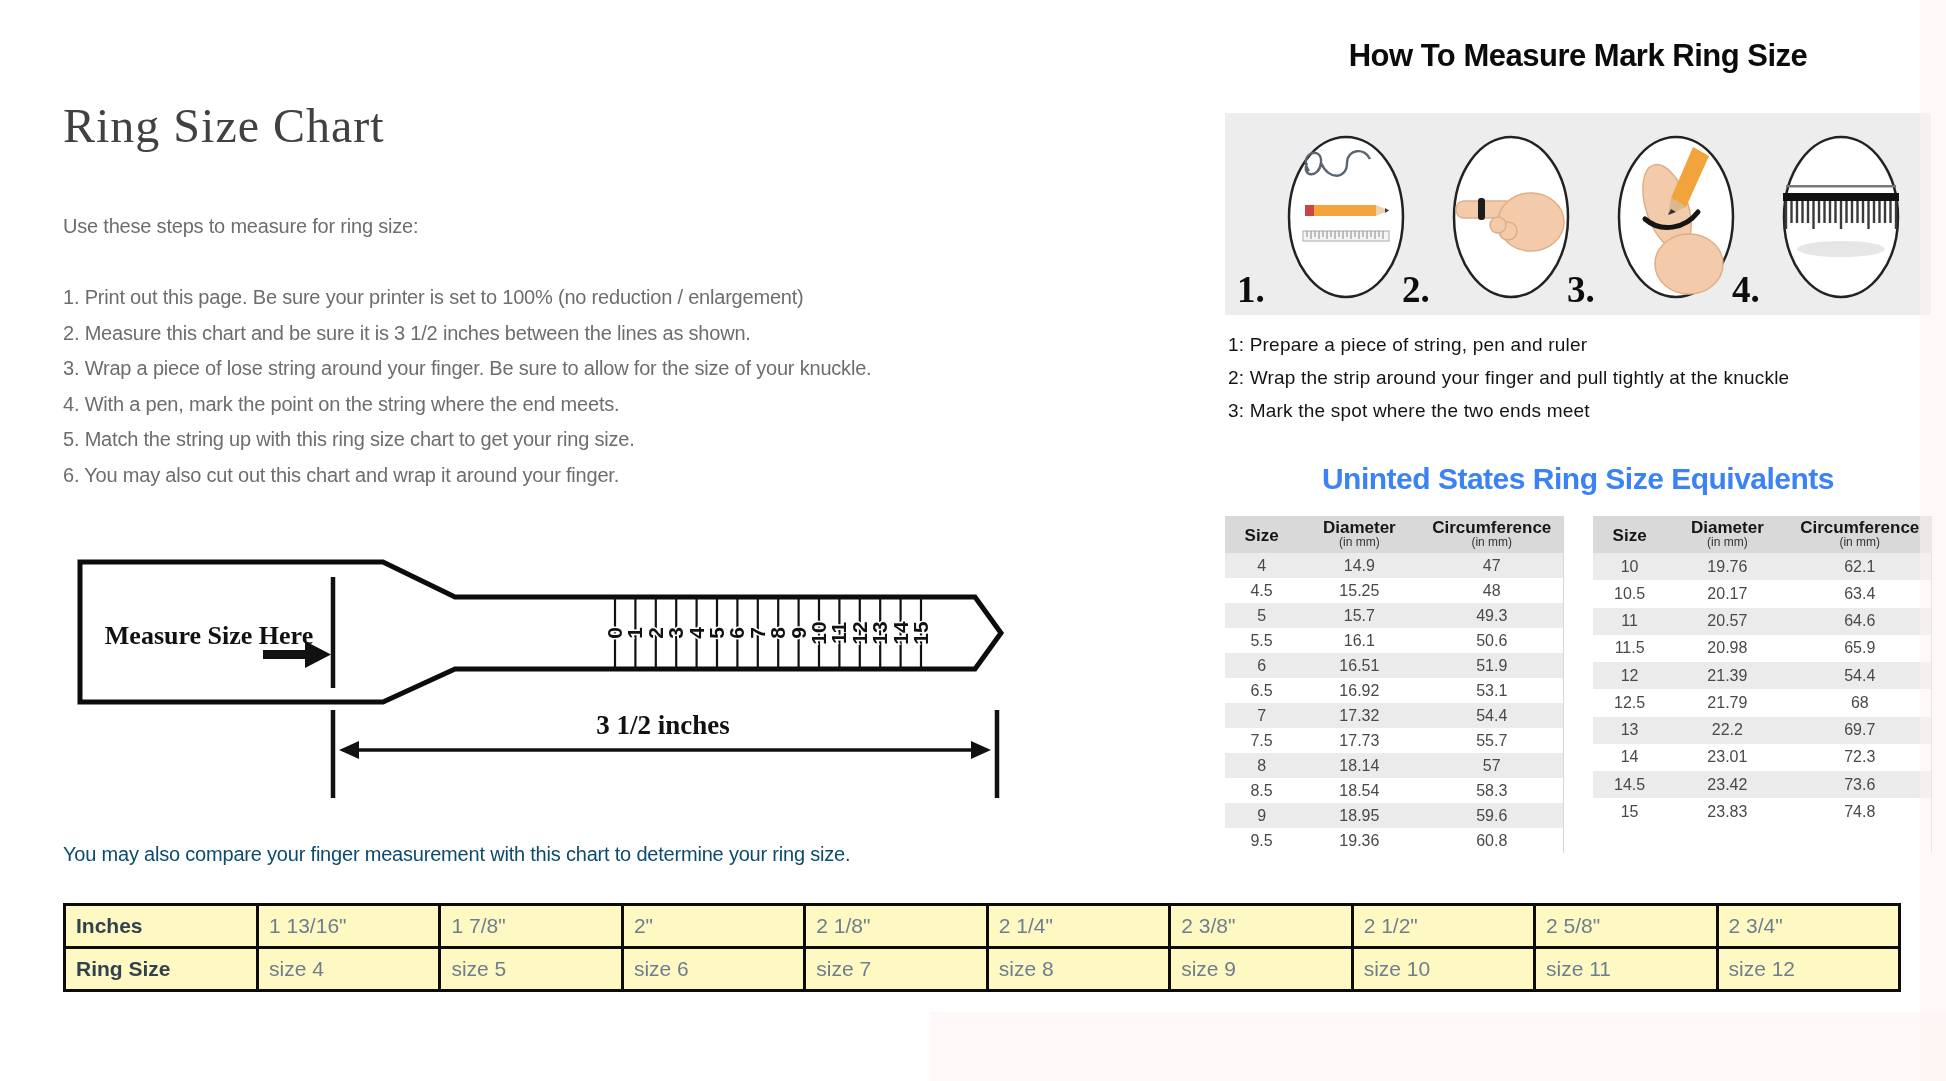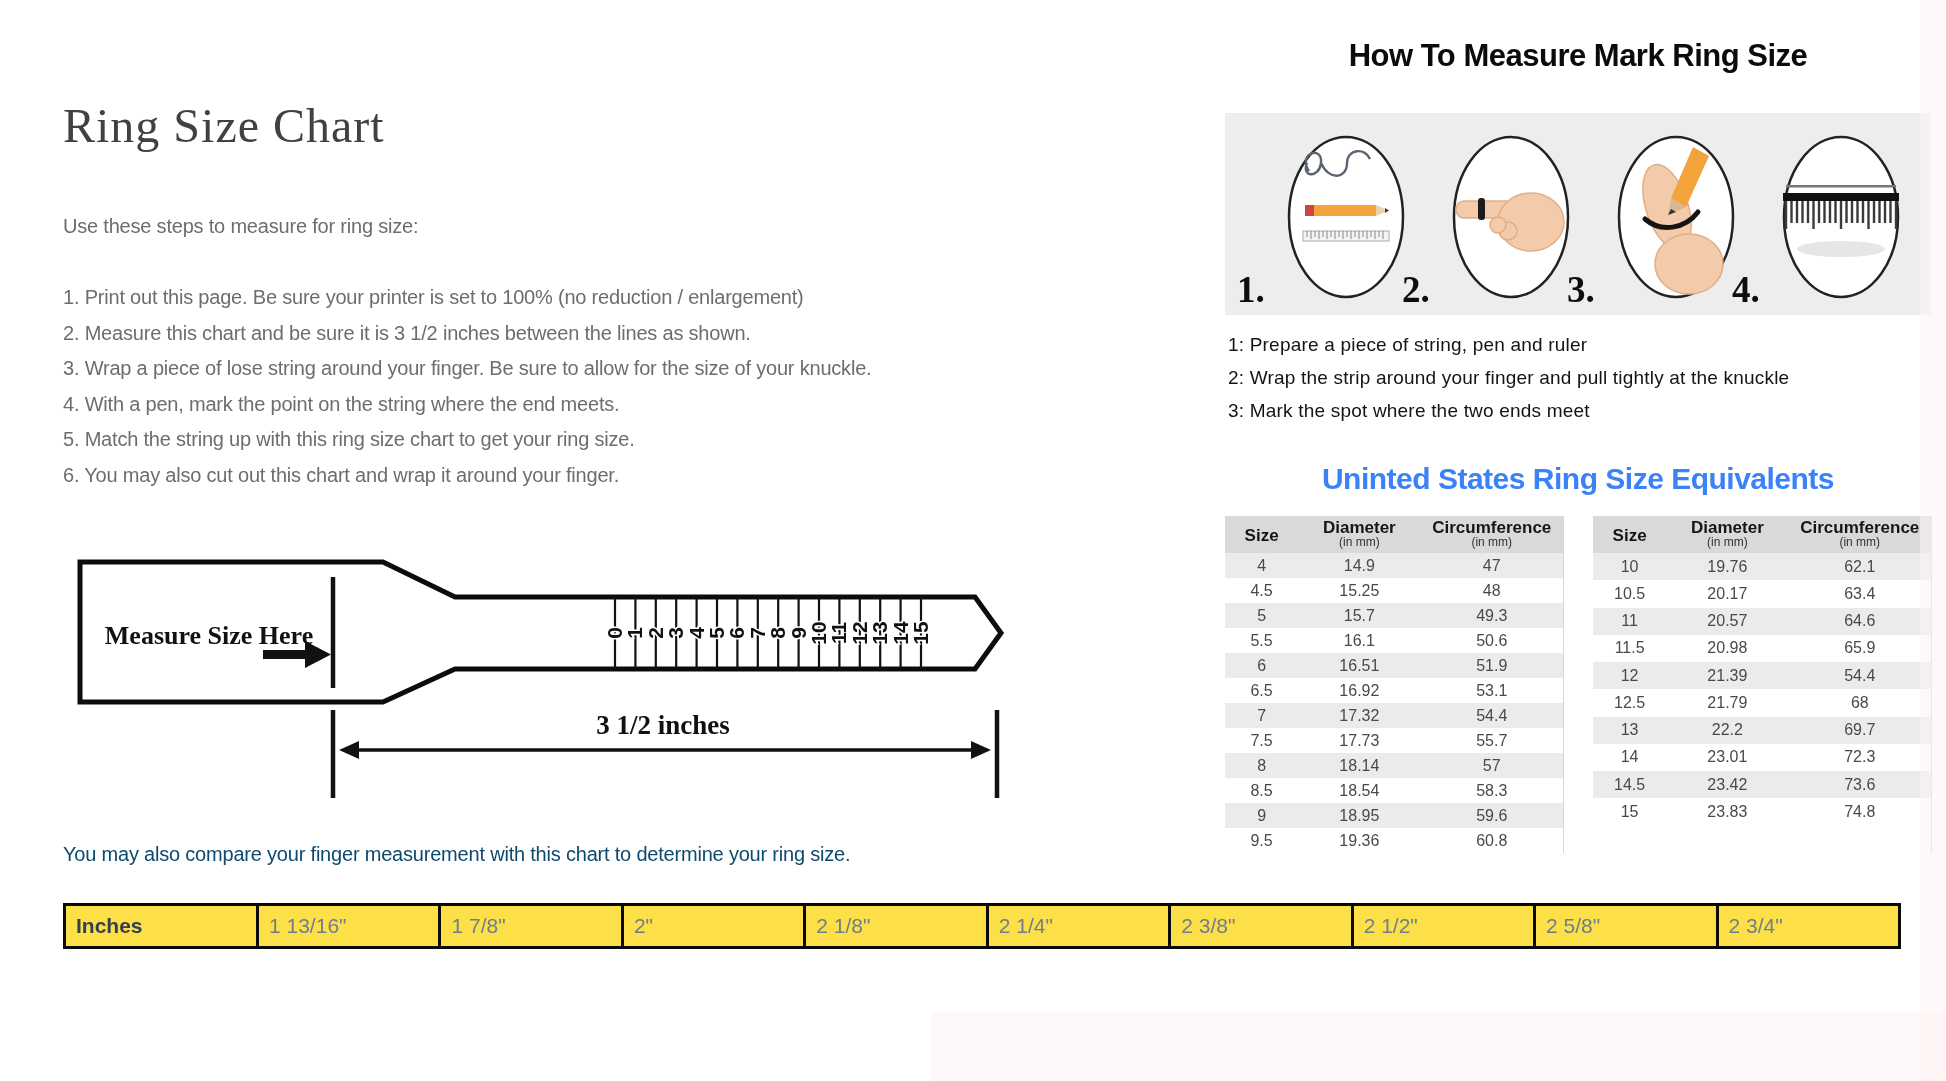--- a/index.html
+++ b/index.html
@@ -13,21 +13,21 @@
          line-height:35.5px;letter-spacing:-0.2px;}
   .sizer-wrap{position:absolute;left:63px;top:552px;width:970px;height:290px;}
   .svg-serif{font-family:"Liberation Serif",serif;font-weight:bold;fill:#111;}
   .tick-num{font:bold 21px "Liberation Sans",sans-serif;fill:#111;
             paint-order:stroke;stroke:#ffffff;stroke-width:3px;}
   .compare-note{position:absolute;left:63px;top:843px;font-size:20px;color:#0c4a6e;letter-spacing:-0.2px;}
   
   .conv-table{position:absolute;left:63px;top:903px;width:1838px;border-collapse:collapse;
               table-layout:fixed;}
   .conv-table td{border:3px solid #0b0b0b;height:40px;padding:0 0 0 10px;font-size:21px;
-                 color:#6e7e8e;background:#fde047;}
+                 color:#6e7e8e;background:#fef9c3;}
   .conv-table td.rowhead{font-weight:bold;color:#33414e;width:180px;}
   
   .howto-title{position:absolute;left:1225px;top:38px;width:706px;text-align:center;
                font-size:31px;font-weight:bold;color:#0b0b0b;letter-spacing:-0.5px;}
   .illus-panel{position:absolute;left:1225px;top:113px;width:706px;height:202px;background:#ededed;
                display:flex;align-items:flex-end;padding-left:46px;box-sizing:border-box;}
   .illus-group{position:relative;width:168px;height:196px;}
   .circ-num{position:absolute;left:-34px;bottom:4px;font-family:"Liberation Serif",serif;
             font-weight:bold;font-size:37px;color:#0d0d0d;}
   .howto-steps{position:absolute;left:1228px;top:328px;font-size:19px;color:#141414;
@@ -128,20 +128,32 @@
     <td>1 13/16"</td>
           <td>1 7/8"</td>
           <td>2"</td>
           <td>2 1/8"</td>
           <td>2 1/4"</td>
           <td>2 3/8"</td>
           <td>2 1/2"</td>
           <td>2 5/8"</td>
           <td>2 3/4"</td>
         </tr>
+    <tr>
+      <td class="rowhead">Ring Size</td>
+    <td>size 4</td>
+          <td>size 5</td>
+          <td>size 6</td>
+          <td>size 7</td>
+          <td>size 8</td>
+          <td>size 9</td>
+          <td>size 10</td>
+          <td>size 11</td>
+          <td>size 12</td>
+        </tr>
   </tbody>
     </table>
 
   <div class="howto-title">How To Measure Mark Ring Size</div>
 
   <div class="illus-panel">
 
     <div class="illus-group">
       <span class="circ-num">1.</span>
       <svg width="150" height="196" viewBox="0 0 150 196">

